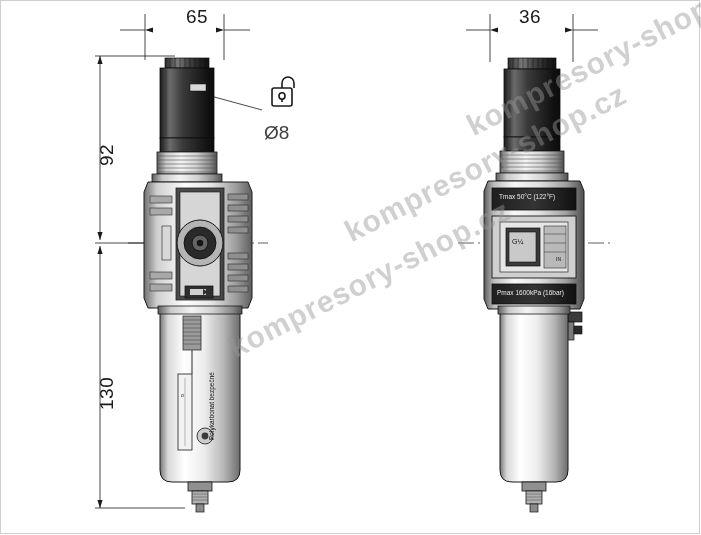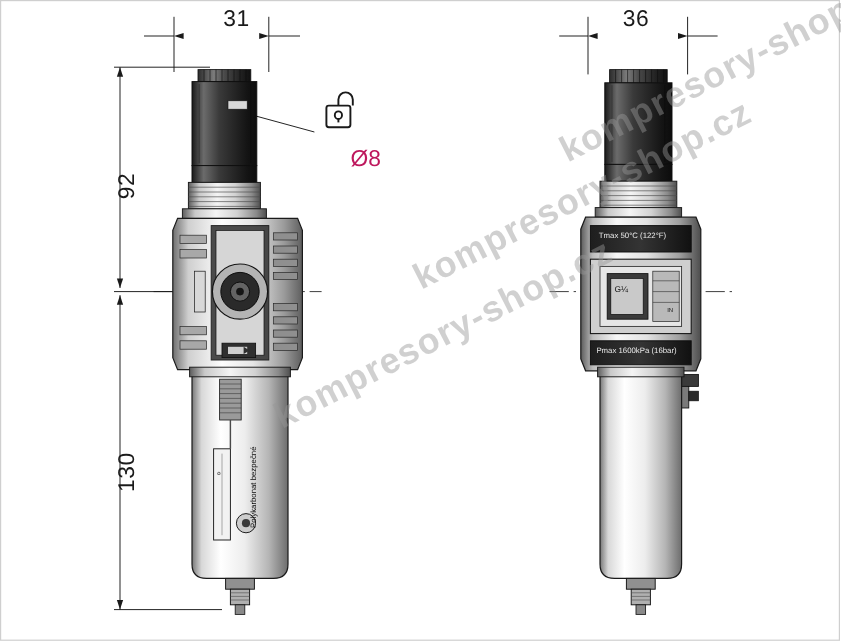--- a/index.html
+++ b/index.html
@@ -17,21 +17,21 @@
   
   .dim {
     position:absolute;
     font-family:"Liberation Sans", sans-serif;
     color:#1a1a1a;
     font-size:19px;
     letter-spacing:0.5px;
     white-space:nowrap;
   }
   .dim.vert { transform:rotate(-90deg); transform-origin:left top; }
-  .dia { position:absolute; font-size:19px; color:#be185d; white-space:nowrap;margin-left:28px; }
+  .dia { position:absolute; font-size:19px; color:#404040; white-space:nowrap; }
 
   
   .wm {
     position:absolute;
     color:rgba(150,150,150,0.45);
     font-size:30px;
     font-weight:bold;
     letter-spacing:1px;
     transform:rotate(-27deg);
     white-space:nowrap;
@@ -325,21 +325,21 @@
     </g>
 
     <g transform="translate(268,74)" stroke="#1a1a1a" fill="none" stroke-width="1.6">
       <rect x="4" y="14" width="20" height="18" rx="2" fill="#ffffff"></rect>
       <path d="M26,14 V9 a6,6 0 0 0 -12,0 V14"></path>
       <ellipse cx="14" cy="22" rx="3" ry="3.2" fill="#ffffff"></ellipse>
       <line x1="14" y1="25" x2="14" y2="28"></line>
     </g>
   </svg>
 
-  <div class="dim" style="left:186px; top:6px;">31</div>
+  <div class="dim" style="left:186px; top:6px;">65</div>
 
   <div class="dim vert" style="left:96px; top:166px;">92</div>
 
   <div class="dim vert" style="left:96px; top:410px;">130</div>
 
   <div class="dia" style="left:264px; top:122px;">Ø8</div>
 
   <div class="dim" style="left:519px; top:6px;">36</div>
 
   <div class="plabel rot" style="left:208px; top:440px;">Polykarbonat bezpečné</div>

